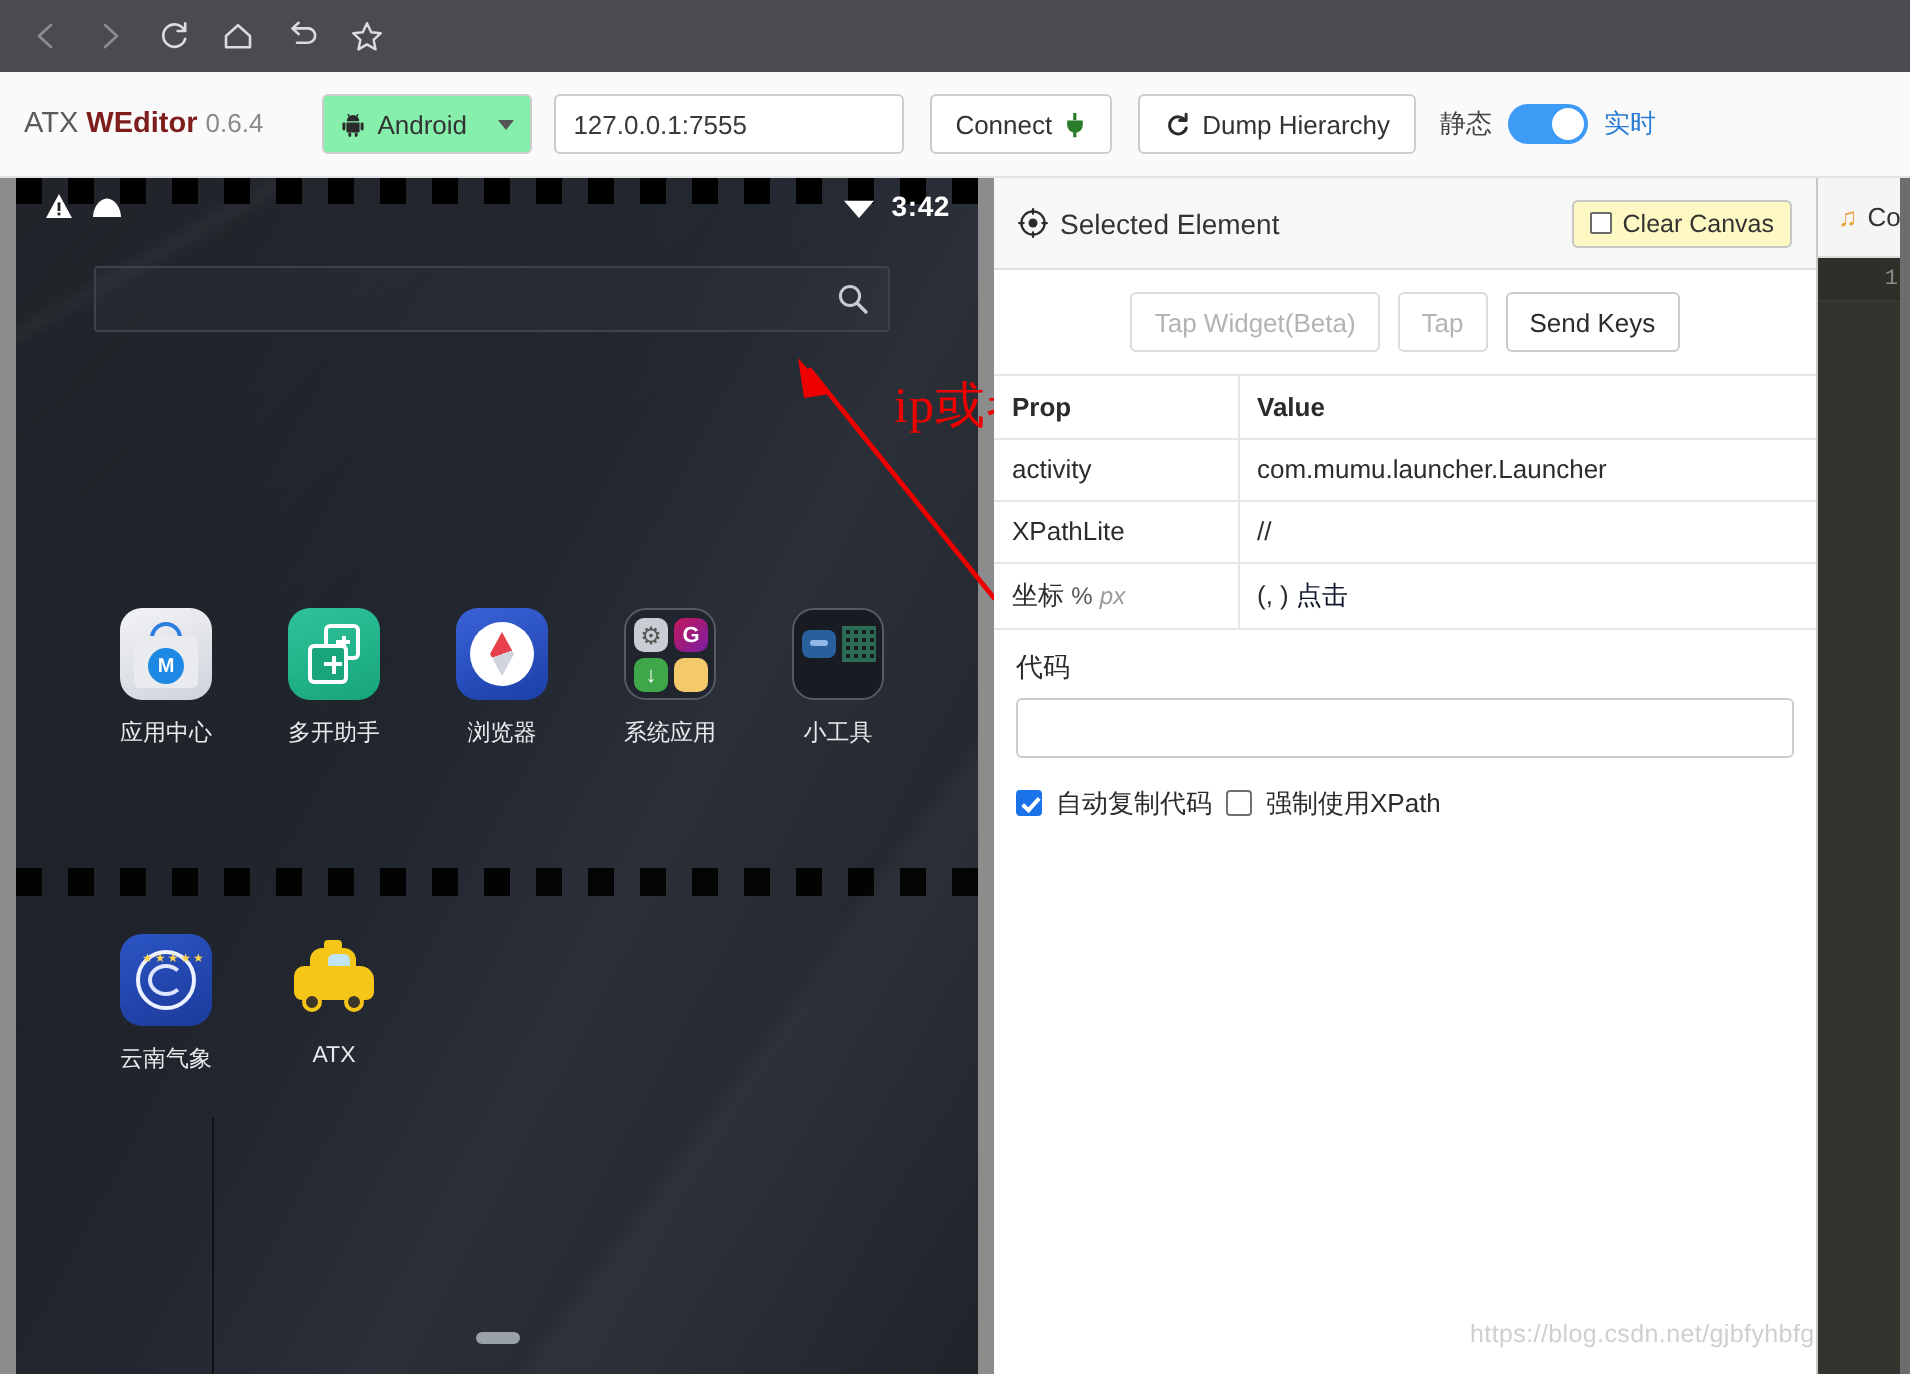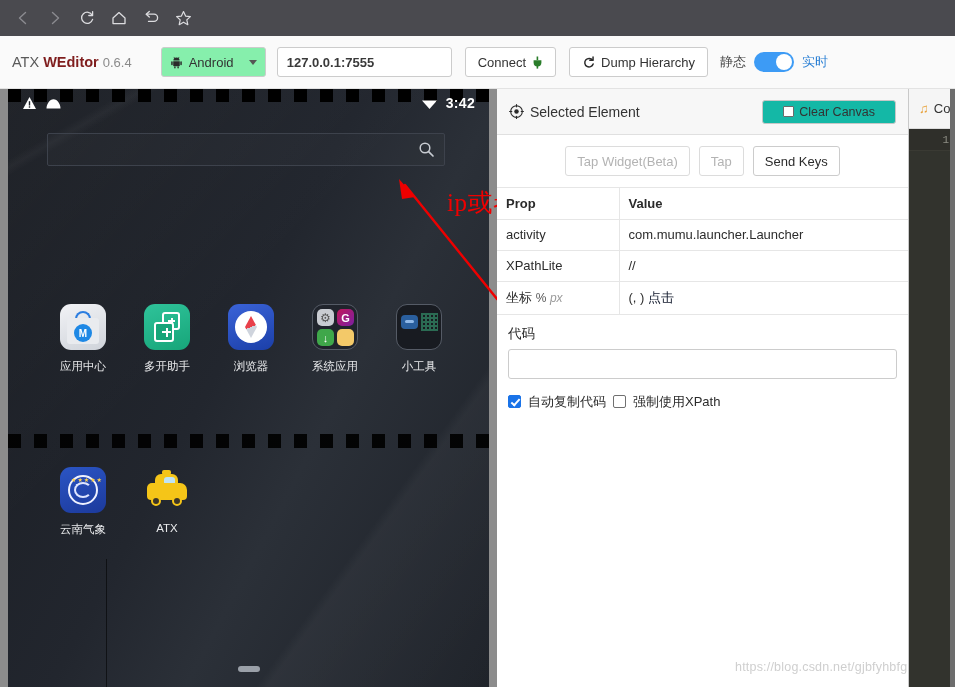--- a/index.html
+++ b/index.html
@@ -47,21 +47,21 @@
   }
   .tb-select .caret {
     width: 0; height: 0; margin-left: auto;
     border-left: 4px solid transparent; border-right: 4px solid transparent;
     border-top: 5px solid #555;
   }
   .tb-input {
     margin-left: 11px; height: 30px; width: 175px;
     background: #fff; border: 1px solid #ccc; border-radius: 3px;
     padding: 0 9px; font-size: 13px; color: #3a3a3a;
-    font-family: inherit; outline: none; font-weight: bold;
+    font-family: inherit; outline: none;
   }
   .tb-btn {
     margin-left: 13px; height: 30px;
     background: #fff; border: 1px solid #ccc; border-radius: 3px;
     display: flex; align-items: center; gap: 6px; padding: 0 12px;
     font-size: 13px; color: #333; cursor: pointer; white-space: nowrap;
   }
   .toggle-wrap { display: flex; align-items: center; gap: 8px; margin-left: 12px; }
   .toggle-lbl { font-size: 13px; color: #444; }
   .toggle-lbl.on { color: #2a7fd4; }
@@ -197,21 +197,21 @@
     position: absolute; left: 497px; top: 89px; width: 412px; height: 598px;
     background: #fff; border-right: 1px solid #c9c9c9;
   }
   .insp-header {
     height: 46px; background: #f7f7f7; border-bottom: 1px solid #e0e0e0;
     display: flex; align-items: center; padding: 0 12px;
   }
   .insp-title { font-size: 14px; color: #333; display: flex; align-items: center; gap: 6px; }
   .clear-btn {
     margin-left: auto; height: 24px; border: 1px solid #c7c7c7; border-radius: 3px;
-    background: #14b8a6; display: flex; align-items: center; gap: 5px; padding: 0 20px;
+    background: #fef9c3; display: flex; align-items: center; gap: 5px; padding: 0 8px;
     font-size: 12.5px; color: #333; cursor: pointer; white-space: nowrap;
   }
   .mini-check {
     width: 11px; height: 11px; border: 1px solid #6b6b6b; border-radius: 1px; background: #fff;
   }
   .action-row {
     height: 53px; display: flex; align-items: center; justify-content: center; gap: 9px;
     border-bottom: 1px solid #e6e6e6;
   }
   .act-btn {

